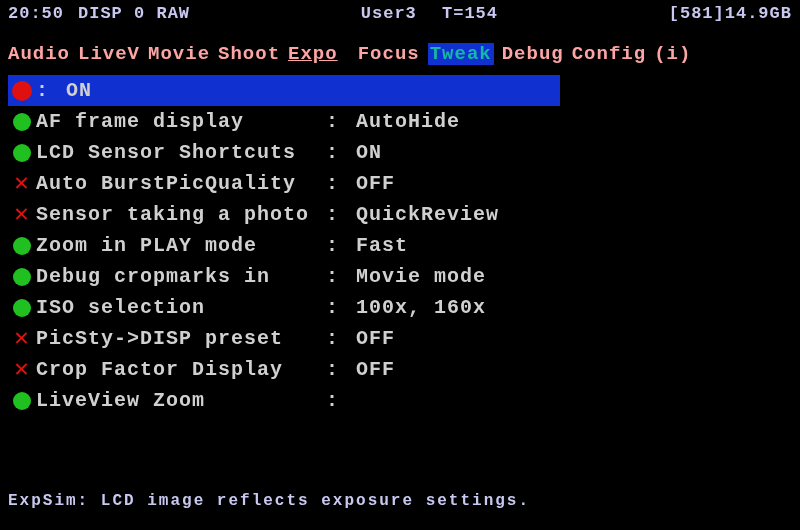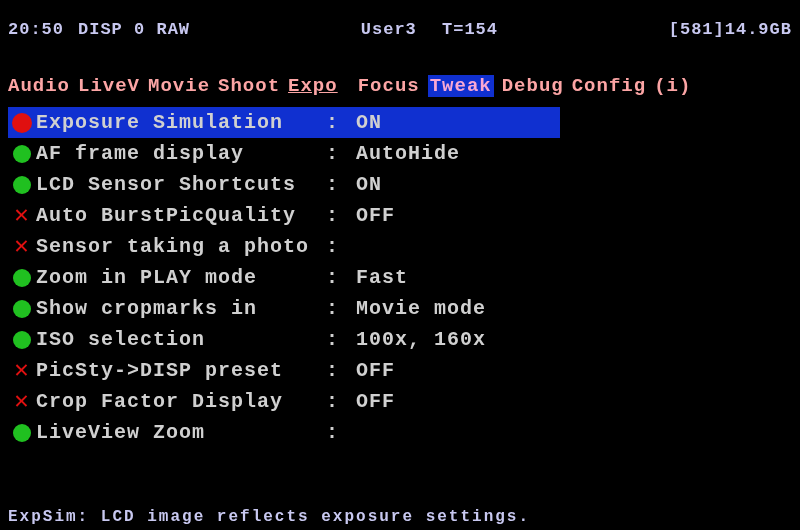--- a/index.html
+++ b/index.html
@@ -14,21 +14,21 @@
       font-family: 'Courier New', monospace;
       font-weight: bold;
       font-size: 20px;
       color: #d0d0d0;
       overflow: hidden;
       letter-spacing: 1px;
     }
     .status-bar {
       display: flex;
       justify-content: space-between;
-      padding: 20px 8px;
+      padding: 4px 8px;
       color: #c8c8f0;
       font-size: 17px;
     }
     .status-left {
       display: flex;
       gap: 14px;
     }
     .status-right {
       display: flex;
     }
@@ -37,21 +37,21 @@
       gap: 8px;
       padding: 16px 8px 8px 8px;
       font-size: 19px;
     }
     .tab {
       color: #fca5a5;
       cursor: pointer;
     }
     .tab.active {
       background: #1030d0;
-      color: #f9a8d4;
+      color: #14b8a6;
       padding: 0 2px;
     }
     .menu {
       padding: 2px 8px;
     }
     .menu-row {
       display: flex;
       align-items: center;
       height: 31px;
       cursor: pointer;
@@ -93,21 +93,21 @@
     .menu-colon {
       width: 30px;
       white-space: pre;
       flex-shrink: 0;
     }
     .menu-value {
       white-space: pre;
     }
     .help-bar {
       position: absolute;
-      bottom: 4px;
+      bottom: 20px;
       left: 8px;
       font-size: 16px;
       color: #c8c8f0;
       letter-spacing: 2px;
     }
   </style>
 </head>
 <body>
 
 <div class="status-bar">
@@ -136,21 +136,20 @@
   <span class="tab">Debug</span>
   <span class="tab">Config</span>
   <span class="tab">(i)</span>
 </div>
 
 <div class="menu" id="menu-list">
     <div class="menu-row selected">
       <span class="indicator">
         <span class="dot-red"></span>
       </span>
-      <span class="menu-label">Exposure Simulation </span>
       <span class="menu-colon">: </span>
       <span class="menu-value">ON</span>
     </div>
     <div class="menu-row">
       <span class="indicator">
         <span class="dot-green"></span>
       </span>
       <span class="menu-label">AF frame display    </span>
       <span class="menu-colon">: </span>
       <span class="menu-value">AutoHide</span>
@@ -170,34 +169,35 @@
       <span class="menu-label">Auto BurstPicQuality</span>
       <span class="menu-colon">: </span>
       <span class="menu-value">OFF</span>
     </div>
     <div class="menu-row">
       <span class="indicator">
         <span class="cross-red">✕</span>
       </span>
       <span class="menu-label">Sensor taking a photo</span>
       <span class="menu-colon">: </span>
+      <span class="menu-value">QuickReview</span>
     </div>
     <div class="menu-row">
       <span class="indicator">
         <span class="dot-green"></span>
       </span>
       <span class="menu-label">Zoom in PLAY mode   </span>
       <span class="menu-colon">: </span>
       <span class="menu-value">Fast</span>
     </div>
     <div class="menu-row">
       <span class="indicator">
         <span class="dot-green"></span>
       </span>
-      <span class="menu-label">Show cropmarks in   </span>
+      <span class="menu-label">Debug cropmarks in   </span>
       <span class="menu-colon">: </span>
       <span class="menu-value">Movie mode</span>
     </div>
     <div class="menu-row">
       <span class="indicator">
         <span class="dot-green"></span>
       </span>
       <span class="menu-label">ISO selection       </span>
       <span class="menu-colon">: </span>
       <span class="menu-value">100x, 160x</span>

